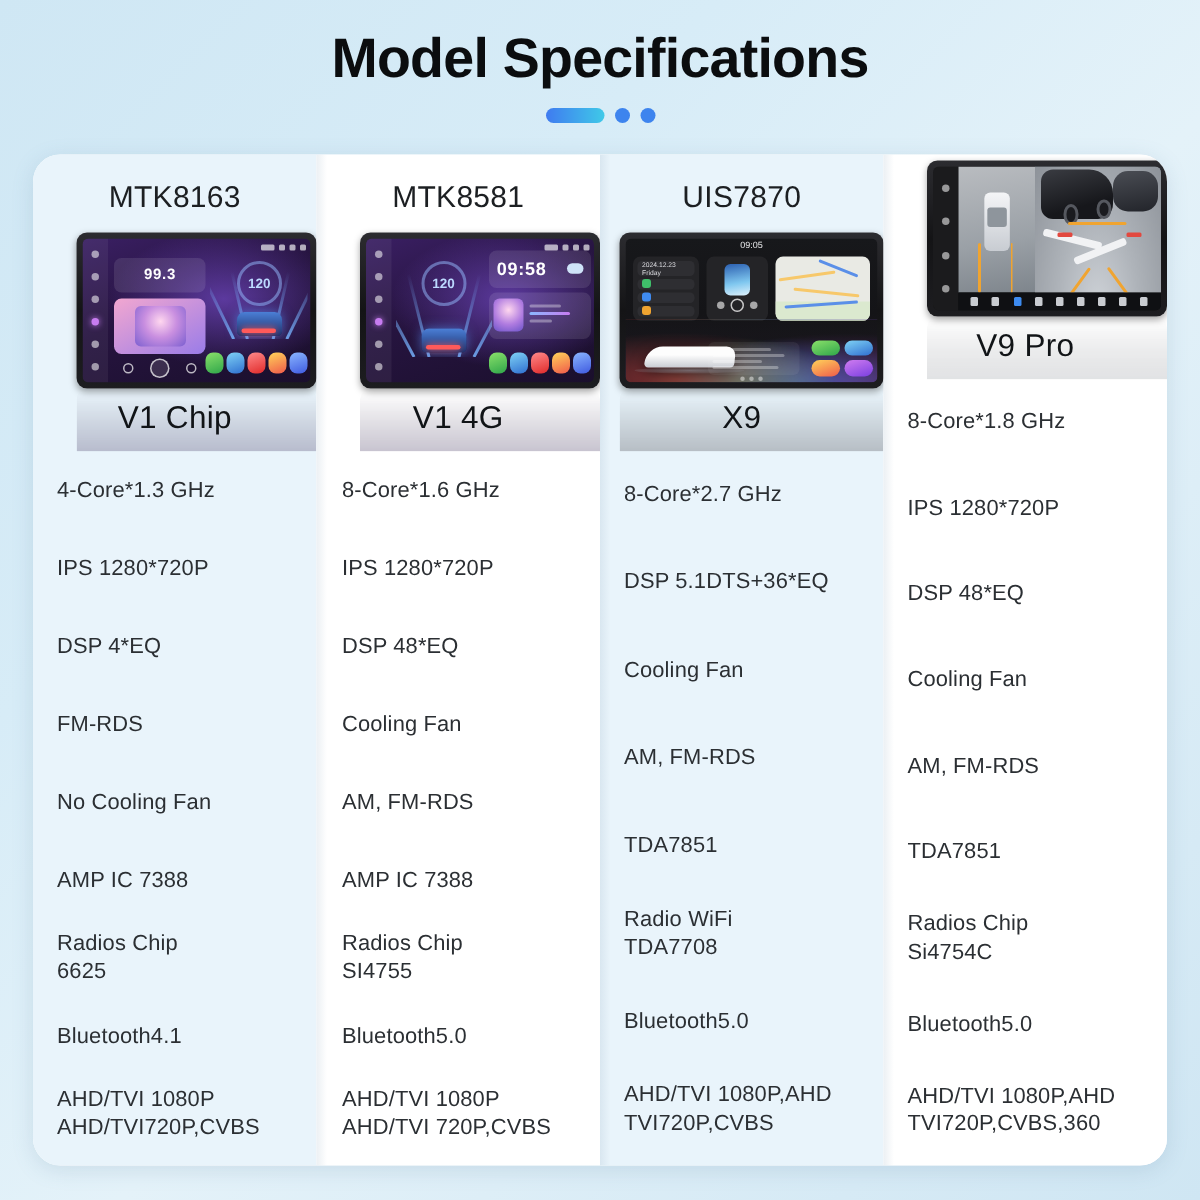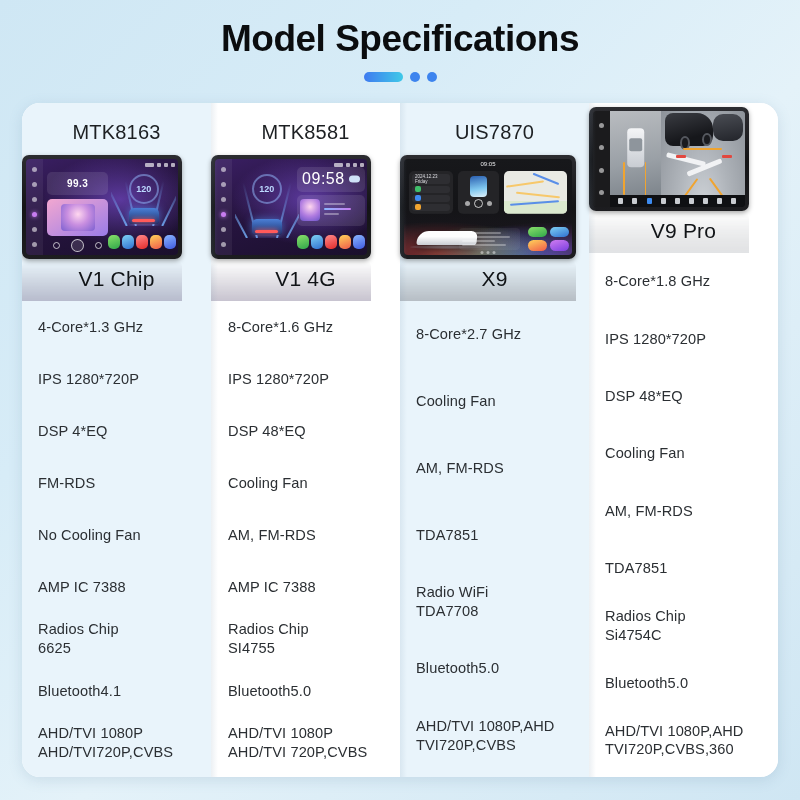--- a/index.html
+++ b/index.html
@@ -92,21 +92,21 @@
     height: 48px;
     letter-spacing: 0.2px;
   }
 
   
   .device-wrap {
     height: 150px;
     position: relative;
     display: flex;
     flex-direction: column;
-    align-items: flex-start;
+    align-items: flex-end;
     justify-content: flex-start;
     padding-top: 4px;
   }
 
   .device {
     width: 160px;
     height: 104px;
     position: relative;
   }
   .col:nth-child(3) .device { width: 176px; height: 104px; }
@@ -260,21 +260,21 @@
   .a-auto    { background: linear-gradient(160deg,#7fd2f5,#2f6fd0); }
   .a-music   { background: linear-gradient(160deg,#ff8a8a,#e02a2a); }
   .a-maps    { background: linear-gradient(160deg,#ffd35a,#f05a4a); }
   .a-settings{ background: linear-gradient(160deg,#8ab6ff,#3f5ae0); }
 
   
   .clock-card {
     position: absolute; right: 1%; top: 8%; width: 45%; height: 26%;
     background: rgba(255,255,255,0.10); border-radius: 5px;
     display: flex; align-items: center; padding-left: 5px;
-    color: #fff; font-size: 16px; font-weight: normal; letter-spacing: 0.5px;
+    color: #fff; font-size: 12px; font-weight: bold; letter-spacing: 0.5px;
   }
   .weather-ico {
     position: absolute; right: 5px; top: 50%; transform: translateY(-50%);
     width: 11px; height: 7px; border-radius: 4px; background: #cfe3f8;
   }
   .music-card {
     position: absolute; right: 1%; top: 37%; width: 45%; height: 33%;
     background: rgba(255,255,255,0.10); border-radius: 5px;
     display: flex; align-items: center; padding: 3px;
   }
@@ -638,20 +638,21 @@
           </div>
         </div>
       </div>
       <div class="reflection" style="background:linear-gradient(180deg,#262229,#15151a);"></div>
     </div>
 
     <div class="model-name">X9</div>
 
     <div class="specs">
       <div class="spec">8-Core*2.7 GHz</div>
+      <div class="spec">DSP 5.1DTS+36*EQ</div>
       <div class="spec">Cooling Fan</div>
       <div class="spec">AM, FM-RDS</div>
       <div class="spec">TDA7851</div>
       <div class="spec">Radio WiFi
 TDA7708</div>
       <div class="spec">Bluetooth5.0</div>
       <div class="spec">AHD/TVI 1080P,AHD
 TVI720P,CVBS</div>
     </div>
   </div>

